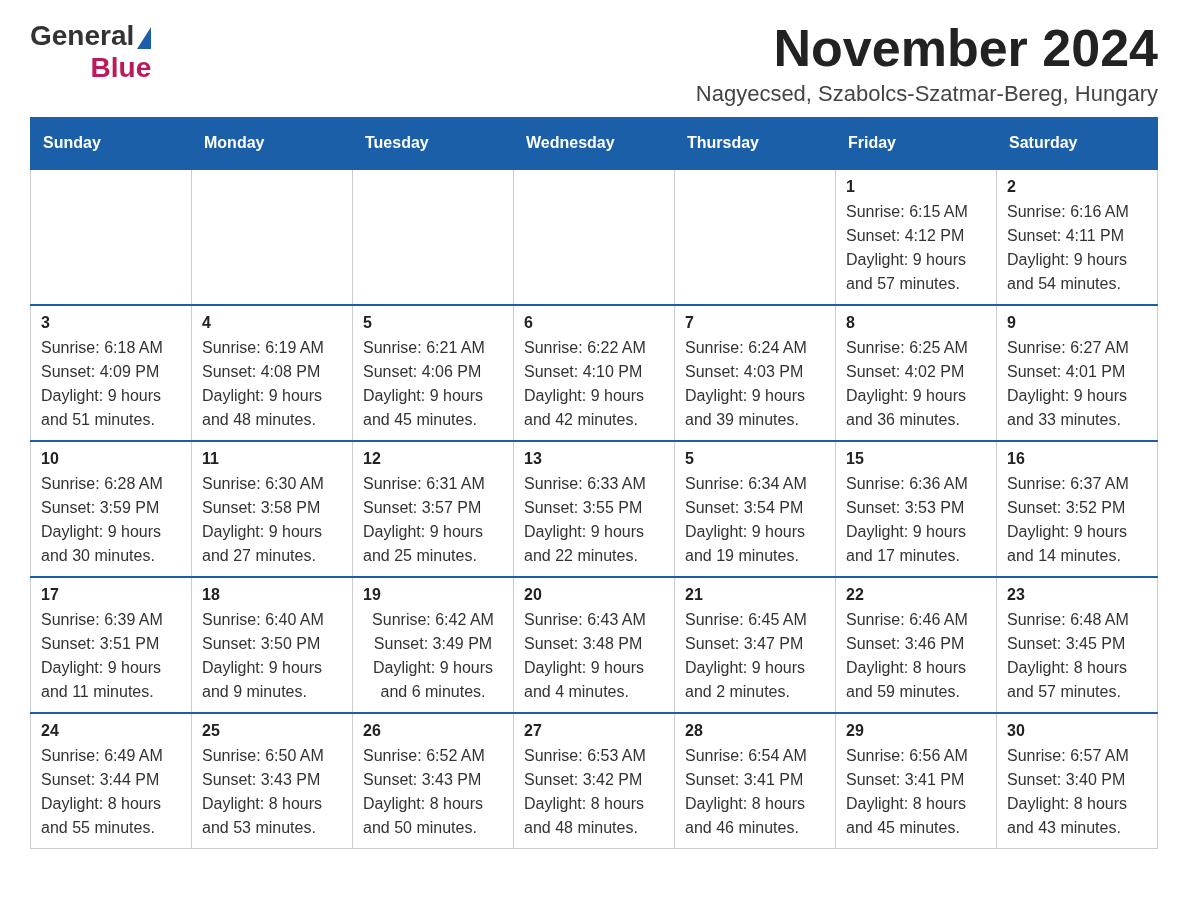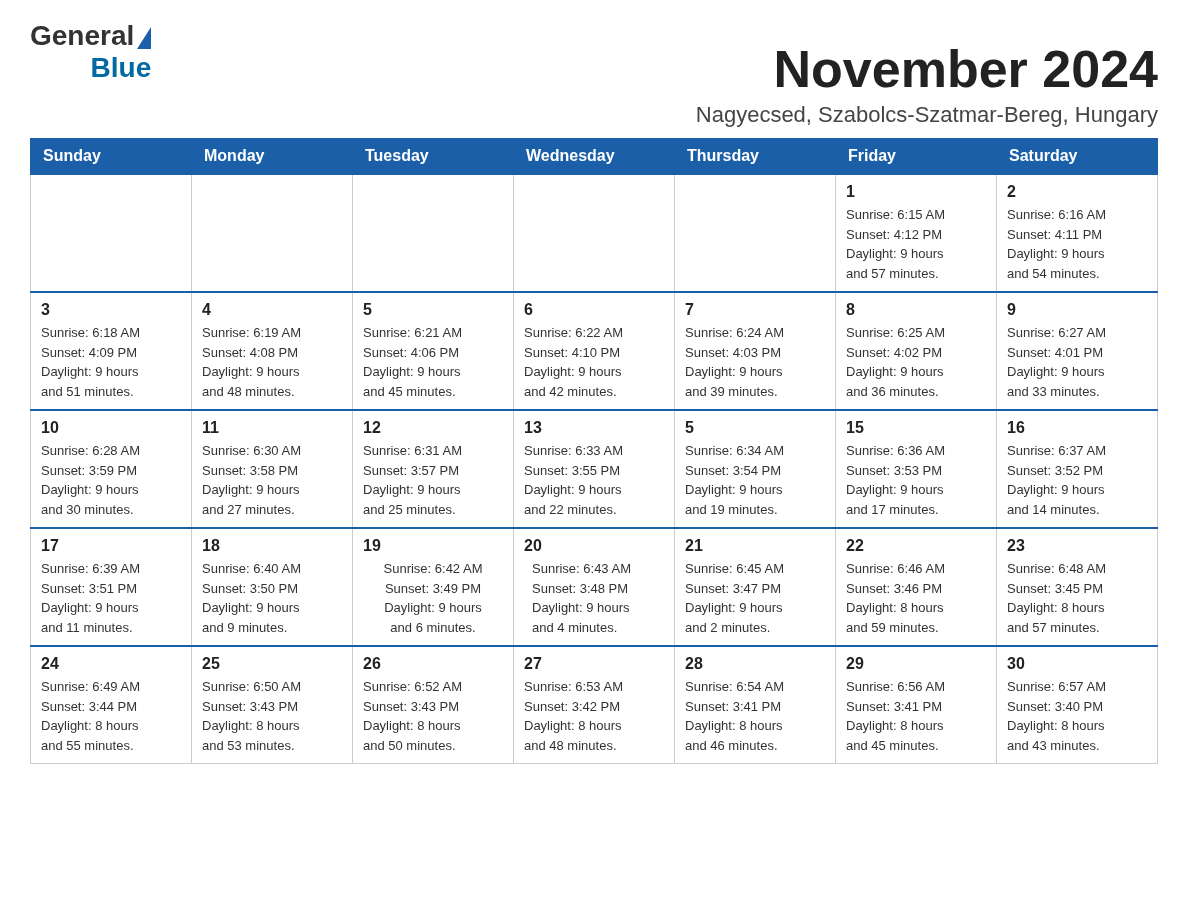--- a/index.html
+++ b/index.html
@@ -30,26 +30,25 @@
       width: 0;
       height: 0;
       border-left: 14px solid transparent;
       border-bottom: 22px solid #1a5fa8;
       margin-left: 3px;
       margin-top: 4px;
     }
     .logo-blue {
       font-size: 28px;
       font-weight: bold;
-      color: #0369a1;
+      color: #be185d;
       margin-left: 3px;
     }
     .title-area {
       text-align: right;
-      margin-top: 21px;
     }
     .month-title {
       font-size: 52px;
       font-weight: bold;
       color: #222;
       line-height: 1.1;
     }
     .location-title {
       font-size: 22px;
       color: #444;
@@ -58,21 +57,21 @@
     .calendar {
       width: 100%;
       border-collapse: collapse;
       margin-top: 10px;
     }
     .calendar th {
       background-color: #1a5fa8;
       color: #fff;
       font-size: 16px;
       font-weight: bold;
-      padding: 8px 12px;
+      padding: 16px 12px;
       text-align: left;
       border: 1px solid #1a5fa8;
     }
     .calendar td {
       vertical-align: top;
       padding: 8px 10px;
       border: 1px solid #ccc;
       width: calc(100% / 7);
       min-height: 110px;
       font-size: 13px;
@@ -83,21 +82,21 @@
       border-top: 2px solid #1a5fa8;
     }
     .day-number {
       font-size: 16px;
       font-weight: bold;
       color: #222;
       margin-bottom: 4px;
       display: block;
     }
     .day-info {
-      font-size: 13px;
+      font-size: 16px;
       color: #333;
       line-height: 1.5;
     }
     .empty-cell {
       background: #fff;
     }
     .logo-row1 {
       display: flex;
       align-items: center;
     }
@@ -279,21 +278,21 @@
         </td>
         <td>
           <span class="day-number">19</span>
           <div class="day-info" style="white-space: pre-line; text-align: center;">Sunrise: 6:42 AM
 Sunset: 3:49 PM
 Daylight: 9 hours
 and 6 minutes.</div>
         </td>
         <td>
           <span class="day-number">20</span>
-          <div class="day-info" style="white-space: pre-line; margin-left: 8px;">Sunrise: 6:43 AM
+          <div class="day-info" style="white-space: pre-line;">Sunrise: 6:43 AM
 Sunset: 3:48 PM
 Daylight: 9 hours
 and 4 minutes.</div>
         </td>
         <td>
           <span class="day-number">21</span>
           <div class="day-info" style="white-space: pre-line;">Sunrise: 6:45 AM
 Sunset: 3:47 PM
 Daylight: 9 hours
 and 2 minutes.</div>

